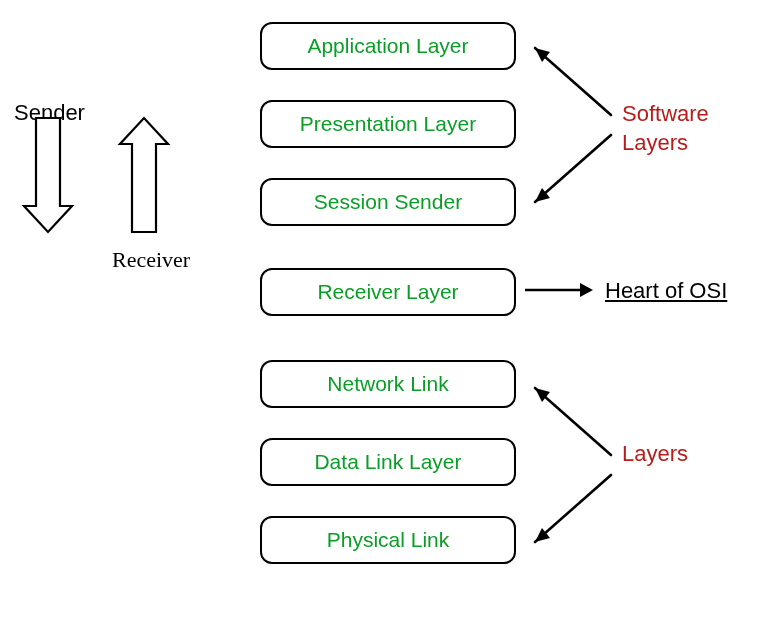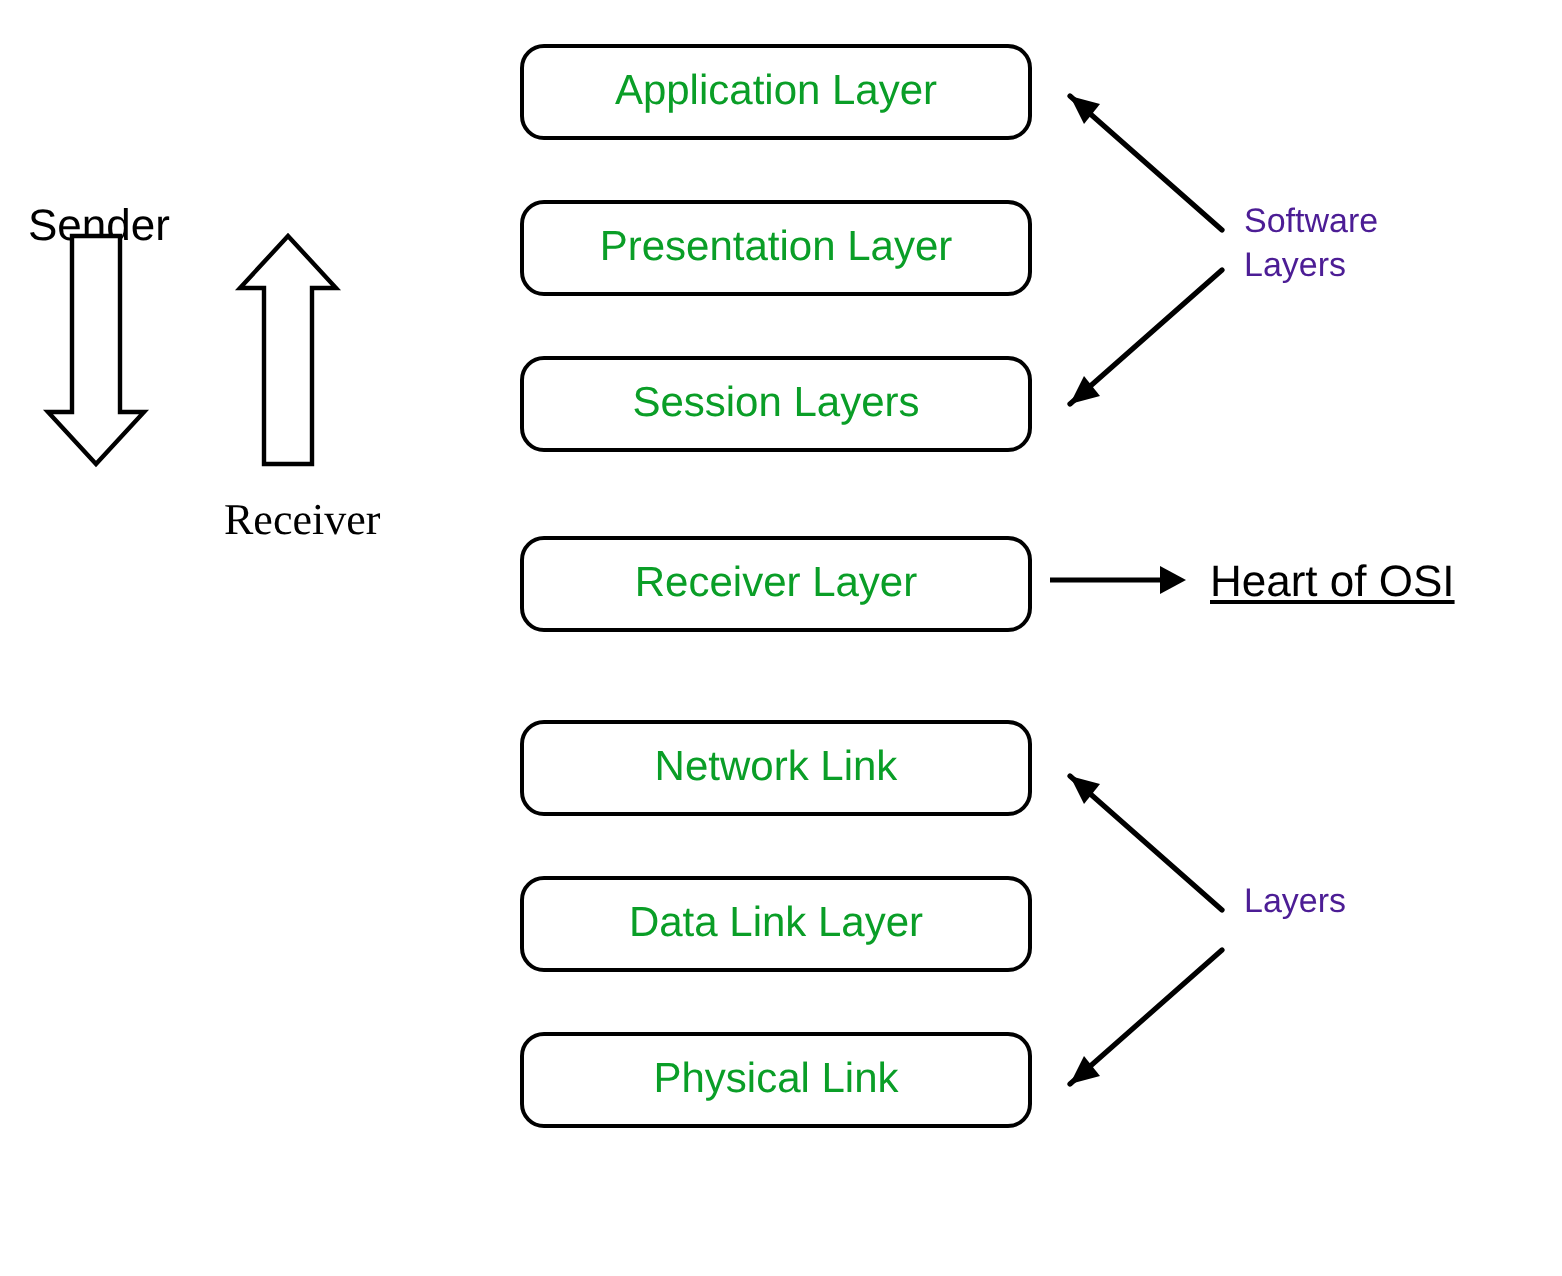--- a/index.html
+++ b/index.html
@@ -27,39 +27,39 @@
     background: #fff;
     margin-left: 36px;
   }
   .label {
     position: absolute;
     font-size: 22px;
     color: #000;
   }
   .group-label {
     position: absolute;
-    font-size: 17px;
-    color: #4c1d95;
+    font-size: 22px;
+    color: #b91c1c;
     line-height: 1.3;
   }
   svg.overlay {
     position: absolute;
     left: 0;
     top: 0;
     width: 781px;
     height: 638px;
     pointer-events: none;
   }
 </style>
 </head>
 <body>
 
 <div class="layer-box" style="top:22px">Application Layer</div>
 <div class="layer-box" style="top:100px">Presentation Layer</div>
-<div class="layer-box" style="top:178px">Session Layers</div>
+<div class="layer-box" style="top:178px">Session Sender</div>
 <div class="layer-box" style="top:268px">Receiver Layer</div>
 <div class="layer-box" style="top:360px">Network Link</div>
 <div class="layer-box" style="top:438px">Data Link Layer</div>
 <div class="layer-box" style="top:516px">Physical Link</div>
 
 <div class="label" style="left:14px; top:100px;">Sender</div>
 <div class="label" style="left:112px; top:247px;font-family:Liberation Serif, serif;">Receiver</div>
 <div class="label" style="left:605px; top:278px;text-decoration:underline;">Heart of OSI</div>
 
 <div class="group-label" style="left:622px; top:100px;">

